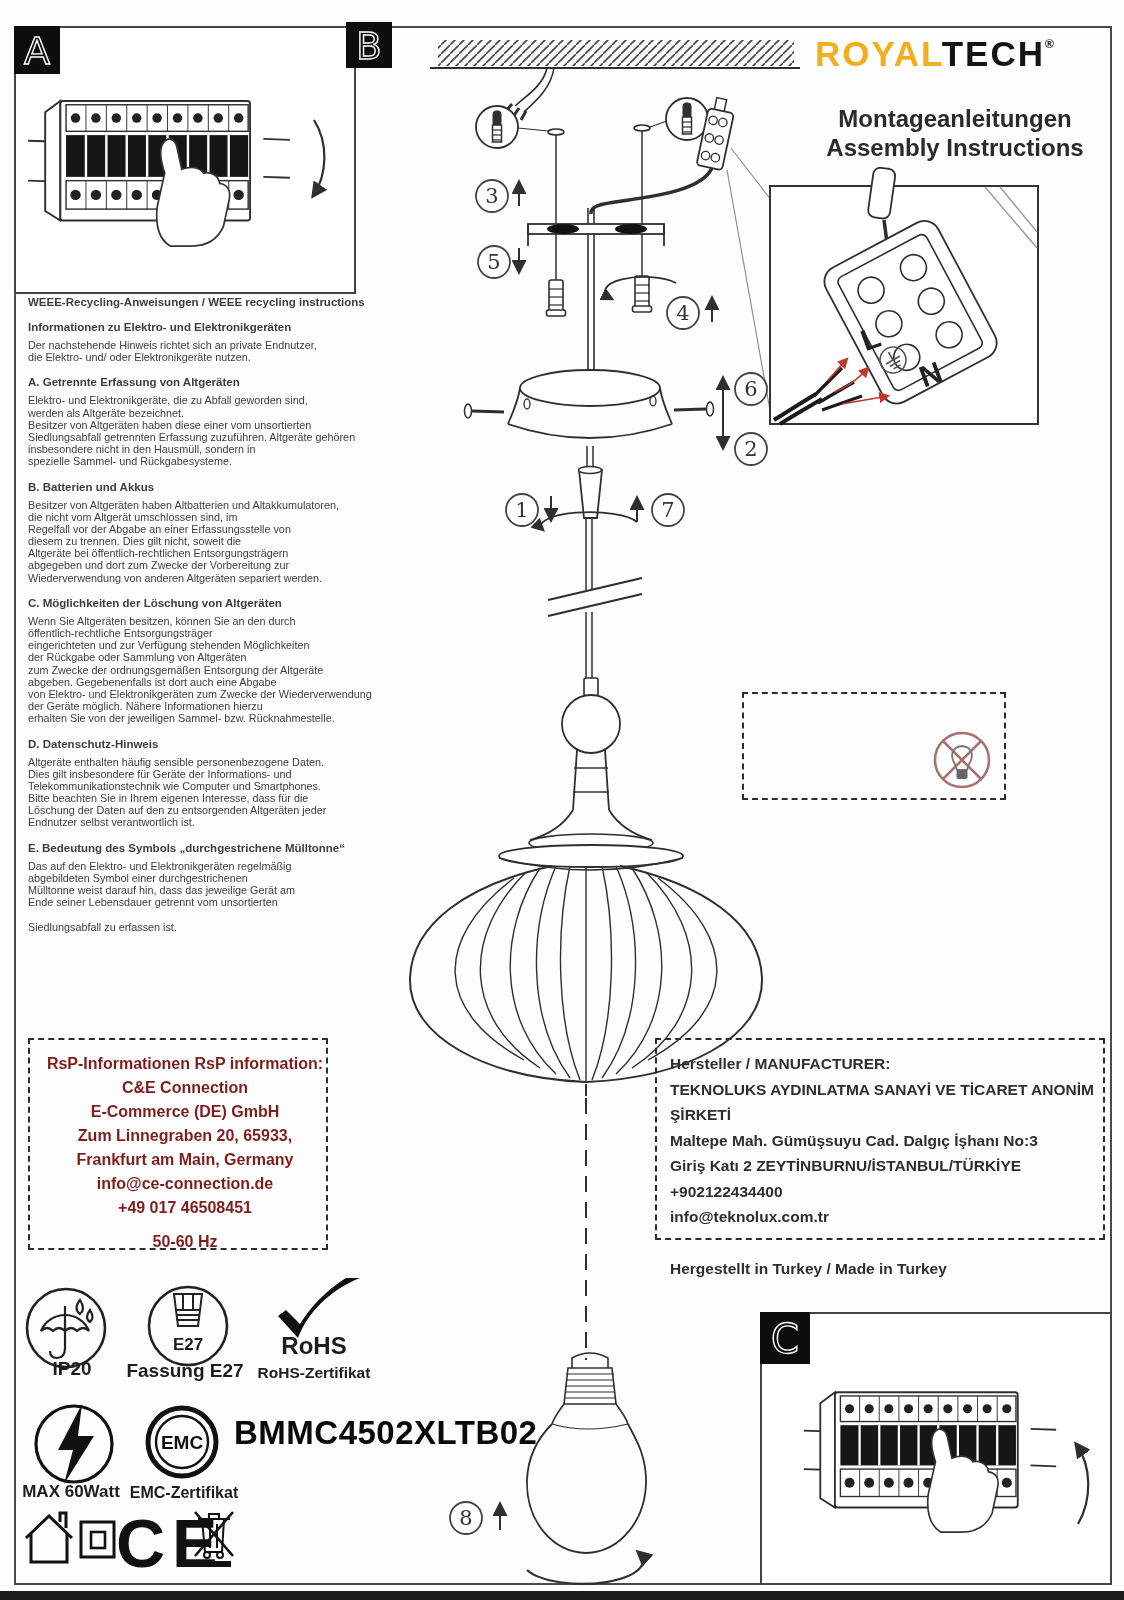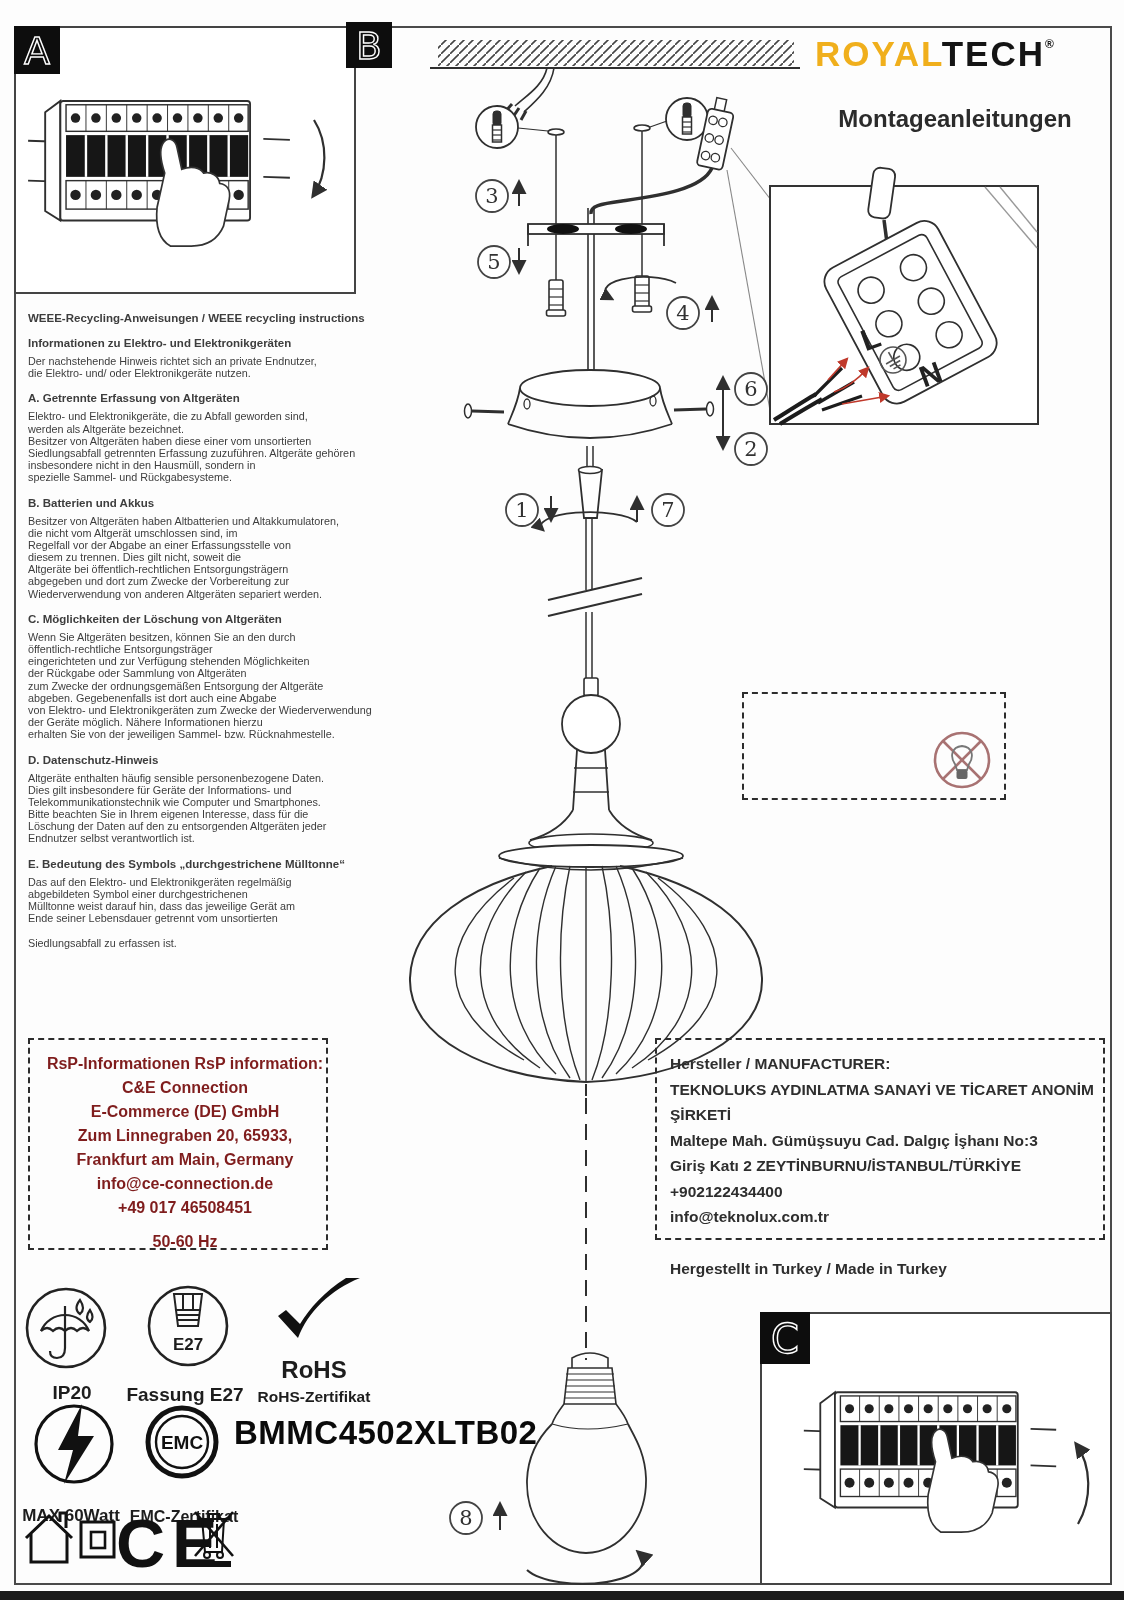--- a/index.html
+++ b/index.html
@@ -19,35 +19,35 @@
   
   #logo{left:815px;top:34px;width:290px;height:42px;font-weight:bold;font-size:35px;
         letter-spacing:2px;white-space:nowrap;z-index:2;}
   #logo .royal{color:#f0af1c;} #logo .tech{color:#141414;}
   #logo .reg{font-size:12px;vertical-align:18px;color:#141414;letter-spacing:0;}
   #titles{left:812px;top:104px;width:286px;text-align:center;z-index:2;color:#2b2b2b;
           font-size:24px;font-weight:700;line-height:1.22;}
   
   #weee{left:28px;top:296px;width:392px;z-index:2;color:#3d3d3d;}
   #weee .h{font-size:11.5px;font-weight:bold;margin:13px 0 6px 0;}
-  #weee .h0{margin-top:16px;}
+  #weee .h0{margin-top:0;}
   #weee .b{font-size:10.8px;line-height:1.13;white-space:pre-line;font-weight:500;}
   
   .dashedbox{border:2.5px dashed #2d2d2d;background:transparent;z-index:2;}
   #rsp-box{left:28px;top:1038px;width:300px;height:212px;padding:12px 0 0 14px;box-sizing:border-box;}
   #rsp-box .ln{font-size:16px;font-weight:600;color:#7f1d1d;line-height:1.5;text-align:center;}
   #rsp-box .gap{height:10px;}
   #mfg-box{left:655px;top:1038px;width:450px;height:202px;padding:11px 0 0 13px;box-sizing:border-box;}
   #mfg-box .ln{font-size:15.5px;font-weight:bold;color:#2e2e2e;line-height:1.65;}
   #mfg-box .made{margin-top:26px;}
   #bulb-box{left:742px;top:692px;width:264px;height:108px;padding:12px 0 0 15px;box-sizing:border-box;}
   #bulb-box .ln{font-size:21px;font-weight:600;color:#222;line-height:1.55;}
   #bulb-no-icon{position:absolute;right:10px;bottom:6px;}
   
-  .lbl{z-index:2;font-weight:bold;color:#1d1d1d;text-align:center;margin-top:24px;}
+  .lbl{z-index:2;font-weight:bold;color:#1d1d1d;text-align:center;}
   #lbl-ip20{left:30px;top:1358px;width:84px;font-size:19px;}
   #lbl-e27{left:112px;top:1360px;width:146px;font-size:19px;}
   #lbl-rohs{left:266px;top:1332px;width:96px;font-size:24px;}
   #lbl-rohs-z{left:248px;top:1364px;width:132px;font-size:15.5px;}
   #lbl-max{left:14px;top:1482px;width:114px;font-size:17px;}
   #lbl-emc-z{left:118px;top:1484px;width:132px;font-size:16px;}
   #product-code{left:234px;top:1414px;font-size:33px;font-weight:800;letter-spacing:.5px;color:#0a0a0a;z-index:2;}
   #ce-mark{left:116px;top:1504px;font-size:68px;font-weight:bold;letter-spacing:7px;color:#111;z-index:2;
            font-family:"Liberation Sans",sans-serif;}
   .iconbox{z-index:2;}
@@ -377,20 +377,21 @@
     <svg width="46" height="46" viewBox="0 0 46 46">
       <text x="23" y="37" text-anchor="middle" font-family="DejaVu Sans, sans-serif" font-size="37" fill="none" stroke="#fff" stroke-width="1.4">B</text>
     </svg>
   </div>
 
   <div class="abs" id="logo">
     <span class="royal">ROYAL</span><span class="tech">TECH</span><span class="reg">®</span>
   </div>
   <div class="abs" id="titles">
     <div>Montageanleitungen</div>
+    <div>Assembly Instructions</div>
   </div>
 
   <div class="abs" id="weee">
     <div class="h h0">WEEE-Recycling-Anweisungen / WEEE recycling instructions</div>
     <div class="h">Informationen zu Elektro- und Elektronikgeräten</div>
     <div class="b">Der nachstehende Hinweis richtet sich an private Endnutzer,
  die Elektro- und/ oder Elektronikgeräte nutzen.</div>
     <div class="h">A. Getrennte Erfassung von Altgeräten</div>
     <div class="b">Elektro- und Elektronikgeräte, die zu Abfall geworden sind,
  werden als Altgeräte bezeichnet.

